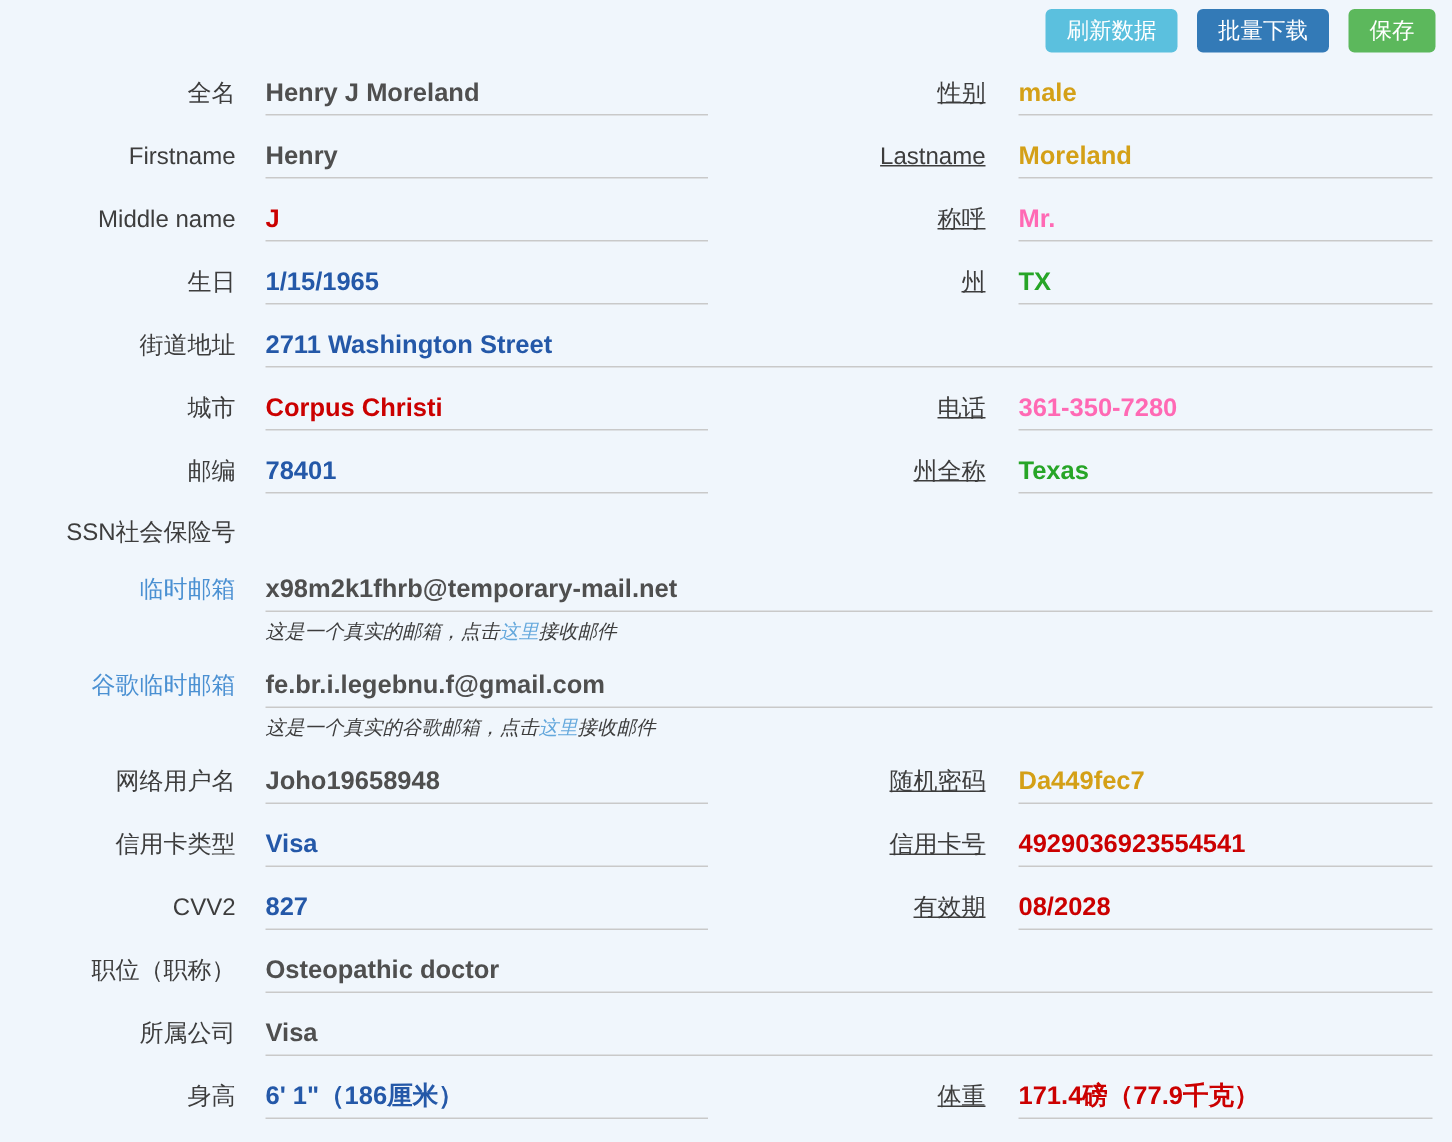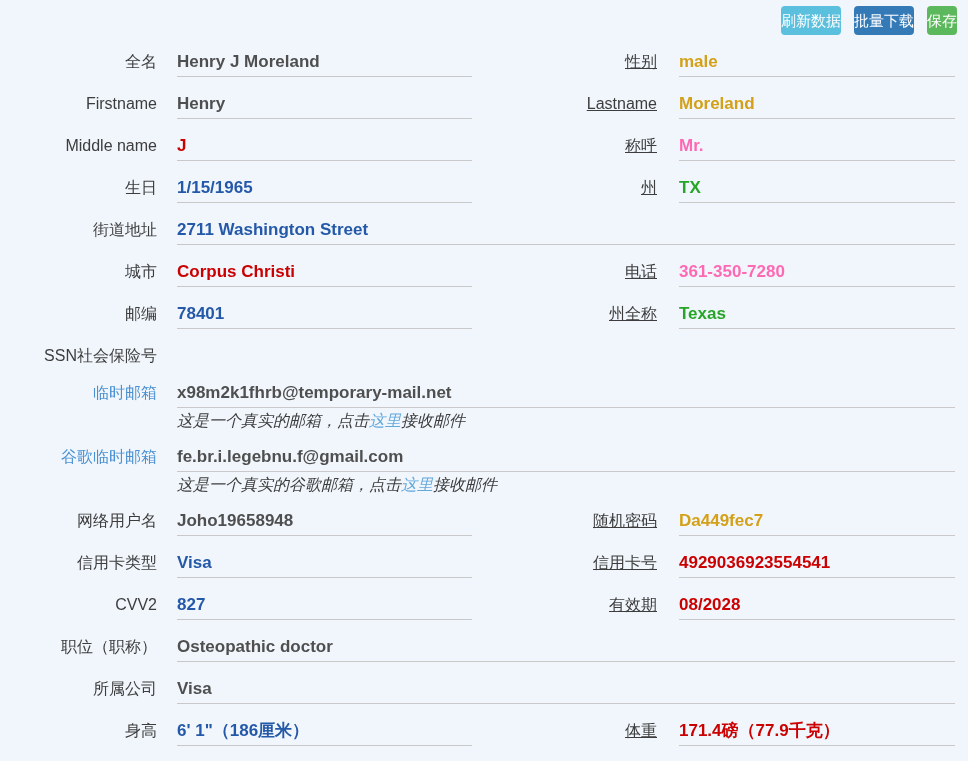--- a/index.html
+++ b/index.html
@@ -22,21 +22,21 @@
   *{box-sizing:border-box;}
   html,body{margin:0;padding:0;}
   body{
     width:968px;height:761px;overflow:hidden;
     background:var(--bg);
     font-family:"Liberation Sans","DejaVu Sans",sans-serif;
   }
   .toolbar{display:flex;justify-content:flex-end;gap:13px;padding:6px 11px 0 0;}
   .btn{
     border:none;border-radius:4px;color:#fff;font-size:15px;
-    padding:6px 0;cursor:pointer;font-family:inherit;line-height:17px;
+    padding:6px 14px;cursor:pointer;font-family:inherit;line-height:17px;
   }
   .btn-refresh{background:var(--btn-refresh);}
   .btn-batch{background:var(--btn-batch);}
   .btn-save{background:var(--btn-save);}
 
   .form{margin:6px 13px 0 0;padding-left:12px;}
   .frow{display:flex;margin-top:16px;}
   .cell{display:flex;align-items:baseline;}
   .cell-left{width:460px;}
   .cell-right{flex:1;}
@@ -54,21 +54,21 @@
   .cell-right .fwrap{margin-left:22px;}
   .vblock{flex:1;margin-left:20px;}
   .vblock .fwrap{margin-left:0;}
   .fvalue{font-size:17px;font-weight:bold;line-height:21px;white-space:nowrap;margin-top:32px;}
   .c-gray{color:var(--value-gray);}
   .c-blue{color:var(--value-blue);}
   .c-red{color:var(--value-red);}
   .c-gold{color:var(--value-gold);}
   .c-pink{color:var(--value-pink);}
   .c-green{color:var(--value-green);}
-  .note{font-size:16px;font-style:italic;color:var(--note);margin-top:4px;line-height:18px;}
+  .note{font-size:13px;font-style:italic;color:var(--note);margin-top:4px;line-height:18px;}
   .note-link{color:var(--note-link);cursor:pointer;}
 </style>
 </head>
 <body>
 
 <div class="toolbar">
   <button class="btn btn-refresh">刷新数据</button>
   <button class="btn btn-batch">批量下载</button>
   <button class="btn btn-save">保存</button>
 </div>

